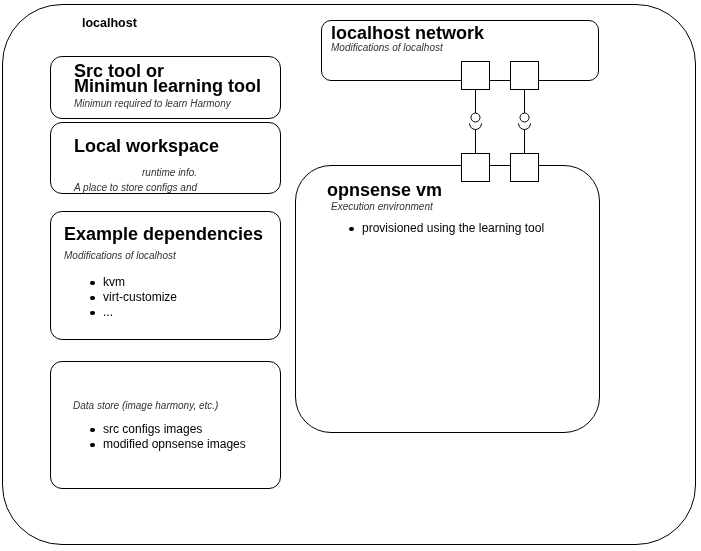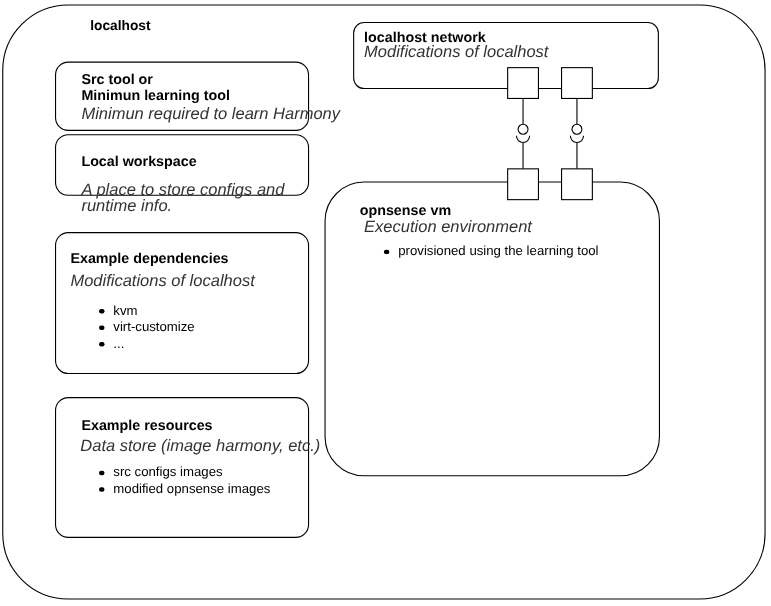--- a/index.html
+++ b/index.html
@@ -38,29 +38,29 @@
   .node {
     position: absolute;
     border: 1px solid #000;
     border-radius: 12px;
     background: #ffffff;
     box-sizing: border-box;
   }
   .node-title {
     position: absolute;
     font-weight: bold;
-    font-size: 13px;
+    font-size: 18px;
     line-height: 15px;
     color: #000;
     white-space: nowrap;
   }
   .node-sub {
     position: absolute;
     font-style: italic;
-    font-size: 15px;
+    font-size: 10px;
     line-height: 15px;
     color: #333;
     white-space: nowrap;
   }
   .node-list {
     position: absolute;
     margin: 0;
     padding: 0;
     list-style: none;
     font-size: 12px;
@@ -77,21 +77,21 @@
     position: absolute;
     left: 1px;
     top: 5.5px;
     width: 4.5px;
     height: 4.5px;
     border-radius: 50%;
     background: #000;
   }
   
   #node-src-repo        { left: 50px;  top: 56px;  width: 231px; height: 63px; }
-  #node-local-workspace { left: 50px;  top: 122px; width: 231px; height: 56px; }
+  #node-local-workspace { left: 50px;  top: 122px; width: 231px; height: 72px; text-align: right; }
   #node-example-deps    { left: 50px;  top: 211px; width: 231px; height: 129px; }
   #node-example-res     { left: 50px;  top: 361px; width: 231px; height: 128px; }
   #node-network         { left: 321px; top: 20px;  width: 278px; height: 61px; border-radius: 10px; }
   #node-vm              { left: 295px; top: 165px; width: 305px; height: 268px; border-radius: 36px; }
   .connector-layer {
     position: absolute;
     left: 0; top: 0;
     width: 701px;
     height: 551px;
     pointer-events: none;
@@ -109,37 +109,36 @@
     <div class="node-title" style="left:23px; top:7px;">
       <div>Src tool or</div>
       <div>Minimun learning tool</div>
     </div>
     <div class="node-sub" style="left:23px; top:39px;">Minimun required to learn Harmony</div>
   </div>
 
   <div class="node" id="node-local-workspace">
     <div class="node-title" style="left:23px; top:16px;">Local workspace</div>
     <div class="node-sub" style="left:23px; top:42px;">
+      <div>runtime info.</div>
       <div>A place to store configs and</div>
-      <div>runtime info.</div>
     </div>
   </div>
 
   <div class="node" id="node-example-deps">
     <div class="node-title" style="left:13px; top:15px;">Example dependencies</div>
     <div class="node-sub" style="left:13px; top:36px;">Modifications of localhost</div>
     <ul class="node-list" style="left:38px; top:63px;">
       <li>kvm</li>
       <li>virt-customize</li>
       <li>...</li>
     </ul>
   </div>
 
   <div class="node" id="node-example-res">
-    <div class="node-title" style="left:23px; top:17px;">Example resources</div>
     <div class="node-sub" style="left:22px; top:36px;">Data store (image harmony, etc.)</div>
     <ul class="node-list" style="left:38px; top:60px;">
       <li>src configs images</li>
       <li>modified opnsense images</li>
     </ul>
   </div>
 
   <div class="node" id="node-network">
     <div class="node-title" style="left:9px; top:5px;">localhost network</div>
     <div class="node-sub" style="left:9px; top:19px;">Modifications of localhost</div>

